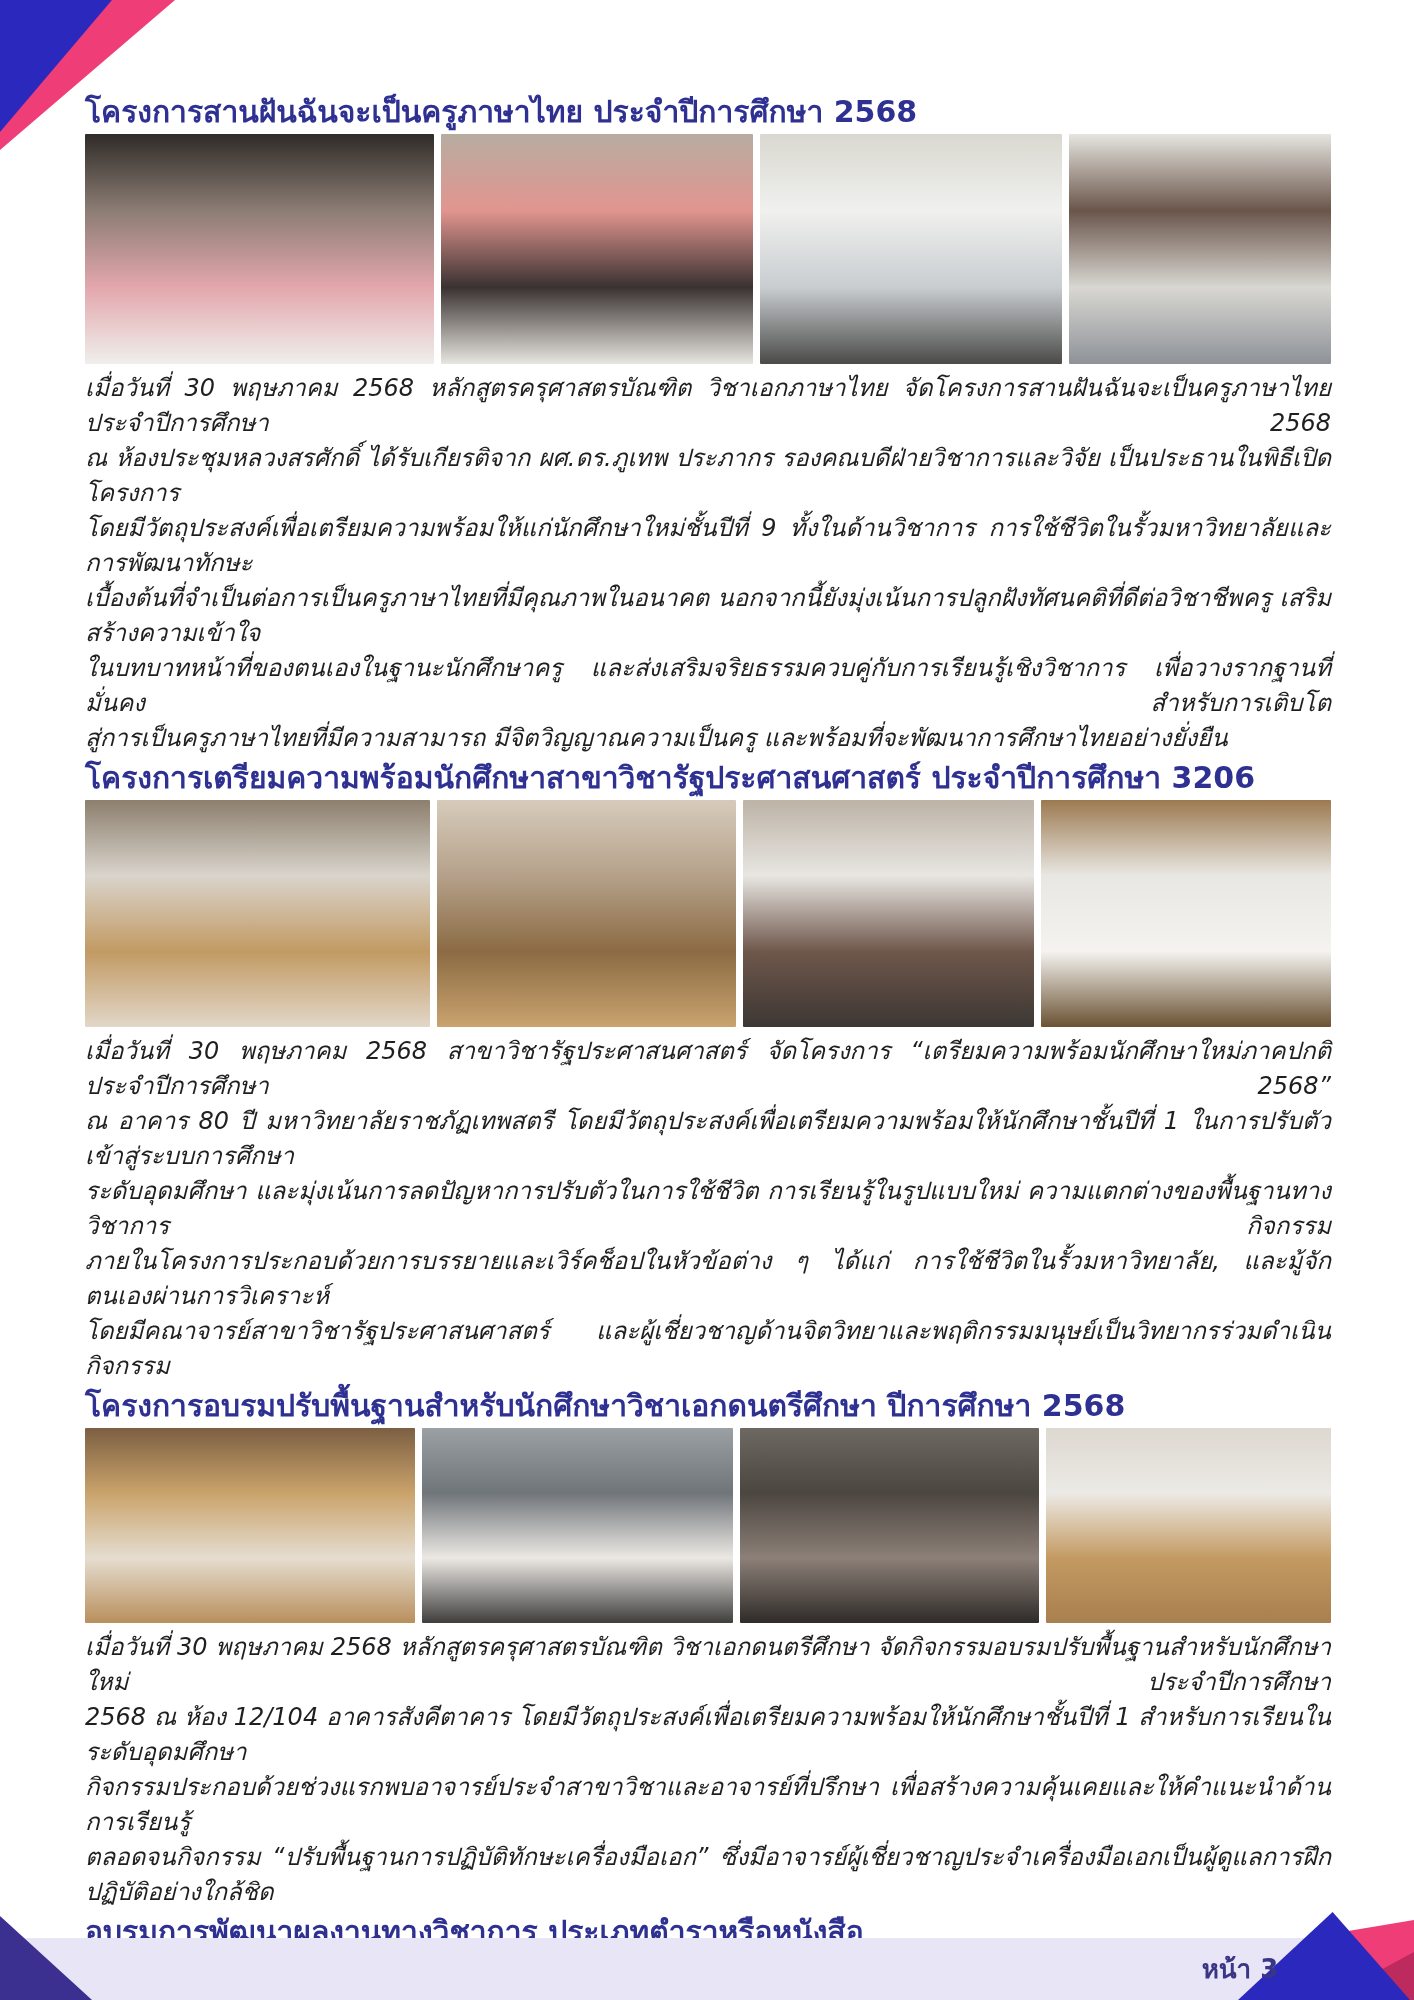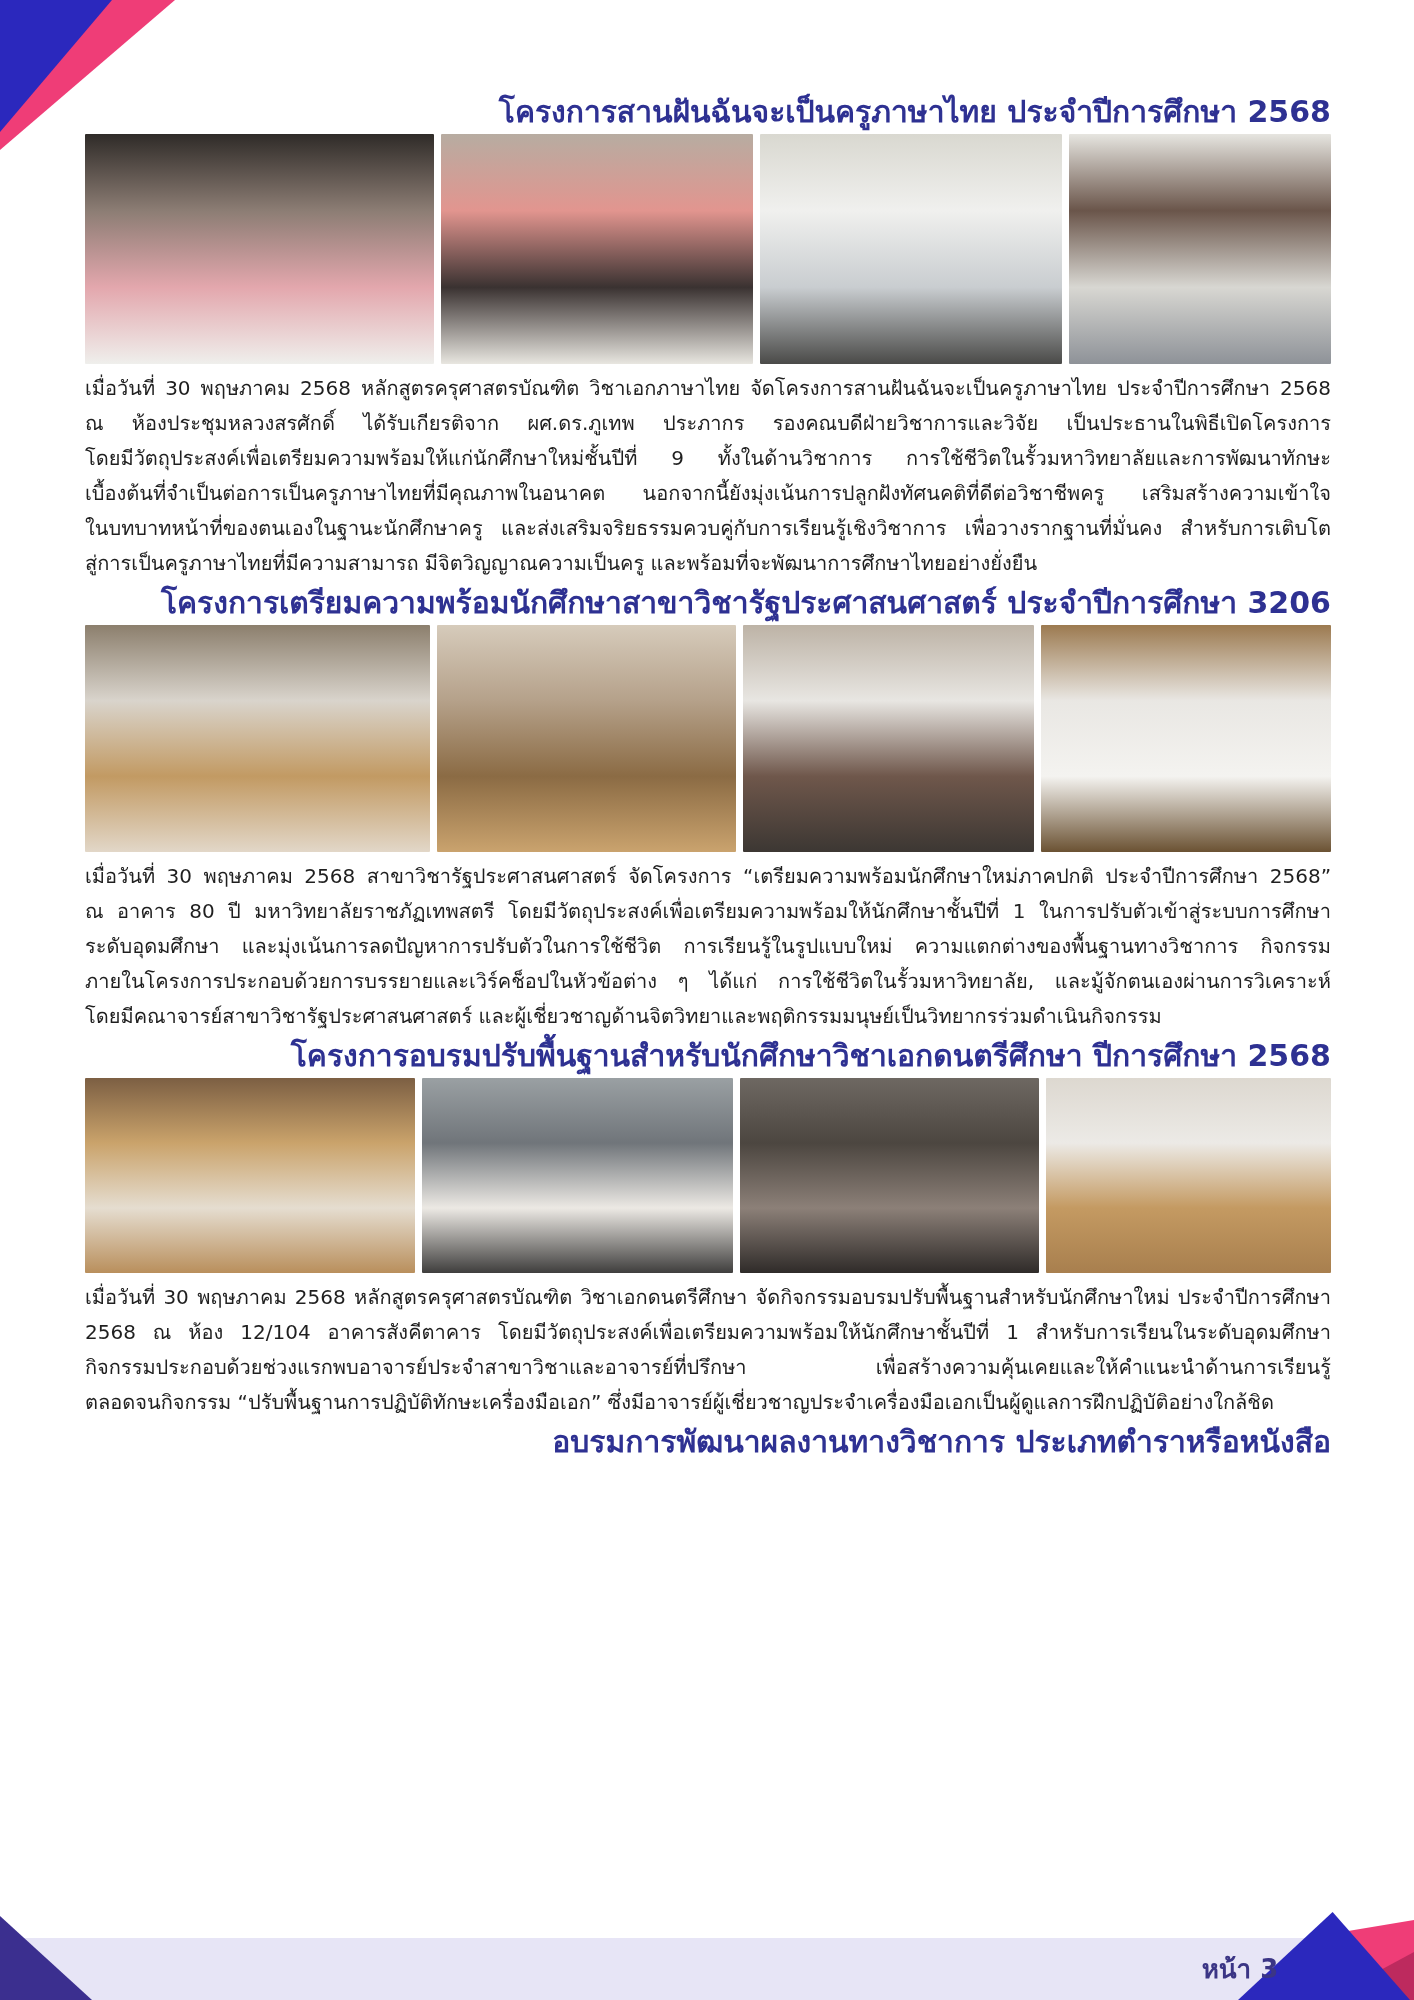--- a/index.html
+++ b/index.html
@@ -6,43 +6,43 @@
   body{
     width:1414px;height:2000px;position:relative;overflow:hidden;
     background:#ffffff;
     font-family:"DejaVu Sans","Liberation Sans",sans-serif;
   }
   .content{position:absolute;left:85px;top:92px;width:1246px;}
   .sec{margin:0;}
   h2.heading{
     font-size:30px;line-height:40px;font-weight:bold;
     color:var(--heading_blue,#2e3192);
-    margin:0 0 2px 0;letter-spacing:0;text-align:right;
+    margin:0 0 2px 0;letter-spacing:0;
   }
   .photo-row{display:flex;gap:7px;margin:2px 0 7px 0;width:100%;}
   .photo{position:relative;overflow:hidden;flex:1 1 0;border-radius:1px;}
   .row-0 .photo{height:230px;}
   .row-1 .photo{height:227px;}
   .row-2 .photo{height:195px;}
   .row-0 .photo:nth-child(1){flex-grow:1.33}
   .row-0 .photo:nth-child(2){flex-grow:1.19}
   .row-0 .photo:nth-child(3){flex-grow:1.15}
   .row-0 .photo:nth-child(4){flex-grow:1.00}
   .row-1 .photo:nth-child(1){flex-grow:1.19}
   .row-1 .photo:nth-child(2){flex-grow:1.03}
   .row-1 .photo:nth-child(3){flex-grow:1.00}
   .row-1 .photo:nth-child(4){flex-grow:1.00}
   .row-2 .photo:nth-child(1){flex-grow:1.16}
   .row-2 .photo:nth-child(2){flex-grow:1.09}
   .row-2 .photo:nth-child(3){flex-grow:1.05}
   .row-2 .photo:nth-child(4){flex-grow:1.00}
   .para{margin:0 0 2px 0;}
   .pline{
-    font-size:20px;line-height:35px;color:var(--body_text,#1f1f1f);
-    text-align:justify;text-align-last:justify;
+    font-size:24px;line-height:35px;color:var(--body_text,#1f1f1f);
+    text-align:justify;text-align-last:justify;font-style:italic;
   }
   .pline.last{text-align-last:left;}
   
   .tri{position:absolute;pointer-events:none;}
   #top-pink{left:0;top:0;width:175px;height:150px;
     background:var(--decor_pink,#ef3d77);
     clip-path:polygon(98px 0,175px 0,0 150px,0 114px);}
   #top-blue{left:0;top:0;width:112px;height:132px;
     background:var(--decor_blue,#2b28bd);
     clip-path:polygon(0 0,112px 0,0 132px);}

